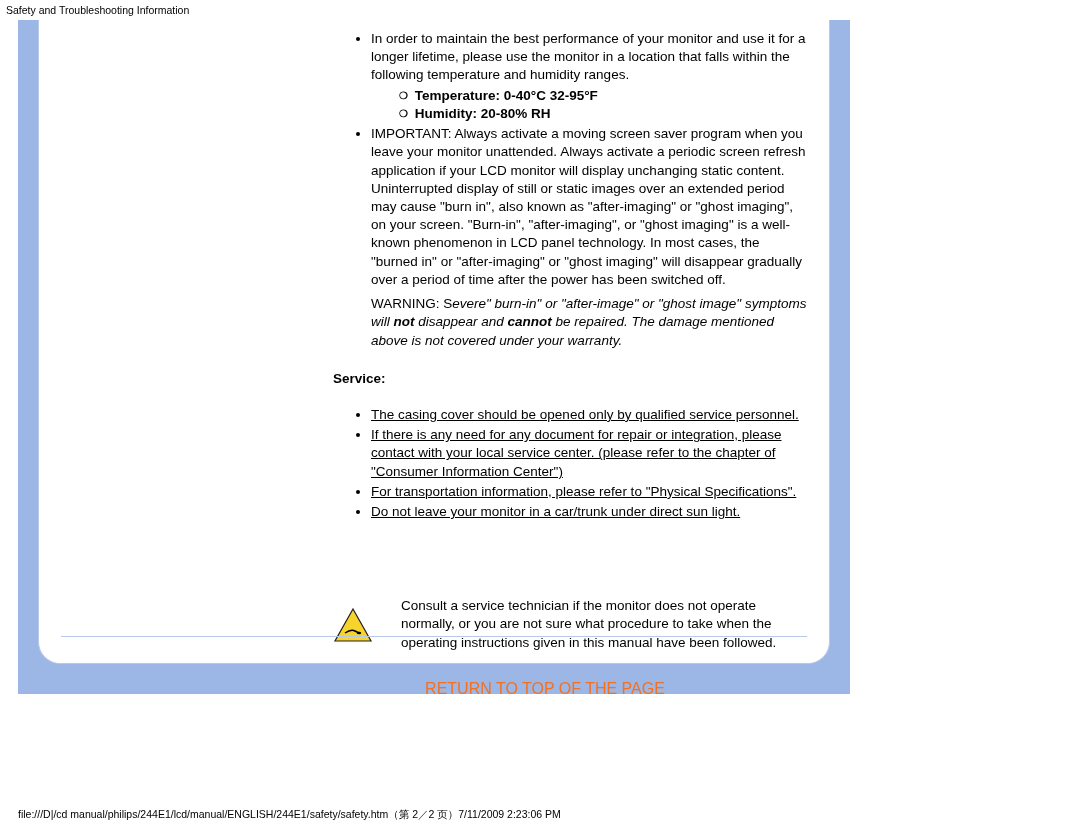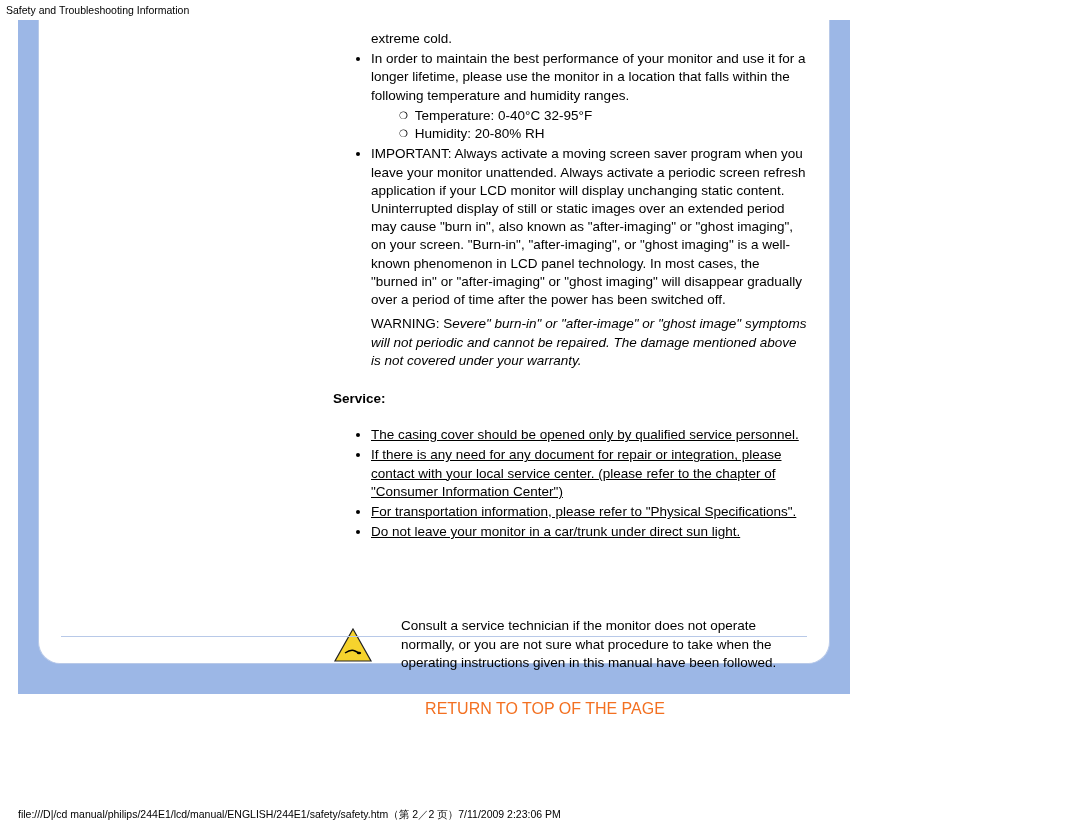--- a/index.html
+++ b/index.html
@@ -46,20 +46,21 @@
     padding-left: 88px;
   }
   ul.main-list > li {
     margin-bottom: 2px;
     padding-left: 0;
   }
   ul.sub-list {
     list-style: none;
     padding-left: 28px;
     margin-top: 2px;
+    font-weight: bold;
   }
   ul.sub-list > li::before {
     content: "❍ ";
     font-size: 10px;
     vertical-align: 1px;
     margin-right: 4px;
   }
   .warn-block {
     margin-top: 6px;
   }
@@ -105,50 +106,49 @@
     position: absolute;
     bottom: 12px;
     left: 0;
   }
   .page-wrap {
     position: relative;
     width: 868px;
     height: 834px;
   }
   .italic { font-style: italic; }
-  .bold { font-weight: normal; }
+  .bold { font-weight: bold; }
 </style>
 </head>
 <body>
 
 <div class="page-wrap">
 
   <div class="header-bar">
     <span>Safety and Troubleshooting Information</span>
   </div>
 
   <div class="blue-frame">
     <div class="white-panel">
 
       <div class="content">
 
-        <div class="intro-line">extreme cold.</div>
 
         <ul class="main-list">
           <li>
             <span>In order to maintain the best performance of your monitor and use it for a longer lifetime, please use the monitor in a location that falls within the following temperature and humidity ranges.</span>
             <ul class="sub-list">
               <li>Temperature: 0-40°C 32-95°F</li>
               <li>Humidity: 20-80% RH</li>
             </ul>
           </li>
           <li>
             <span>IMPORTANT: Always activate a moving screen saver program when you leave your monitor unattended. Always activate a periodic screen refresh application if your LCD monitor will display unchanging static content. Uninterrupted display of still or static images over an extended period may cause "burn in", also known as "after-imaging" or "ghost imaging", on your screen. "Burn-in", "after-imaging", or "ghost imaging" is a well-known phenomenon in LCD panel technology. In most cases, the "burned in" or "after-imaging" or "ghost imaging" will disappear gradually over a period of time after the power has been switched off.</span>
             <div class="warn-block">
-              <span>WARNING: S</span><span class="italic">evere" burn-in" or "after-image" or "ghost image" symptoms will </span><span class="italic bold">not</span><span class="italic"> periodic and </span><span class="italic bold">cannot</span><span class="italic"> be repaired. The damage mentioned above is not covered under your warranty.</span>
+              <span>WARNING: S</span><span class="italic">evere" burn-in" or "after-image" or "ghost image" symptoms will </span><span class="italic bold">not</span><span class="italic"> disappear and </span><span class="italic bold">cannot</span><span class="italic"> be repaired. The damage mentioned above is not covered under your warranty.</span>
             </div>
           </li>
         </ul>
 
         <div class="service-hdr">Service:</div>
 
         <ul class="service-list">
           <li>The casing cover should be opened only by qualified service personnel.</li>
           <li>If there is any need for any document for repair or integration, please contact with your local service center. (please refer to the chapter of "Consumer Information Center")</li>
           <li>For transportation information, please refer to "Physical Specifications".</li>

